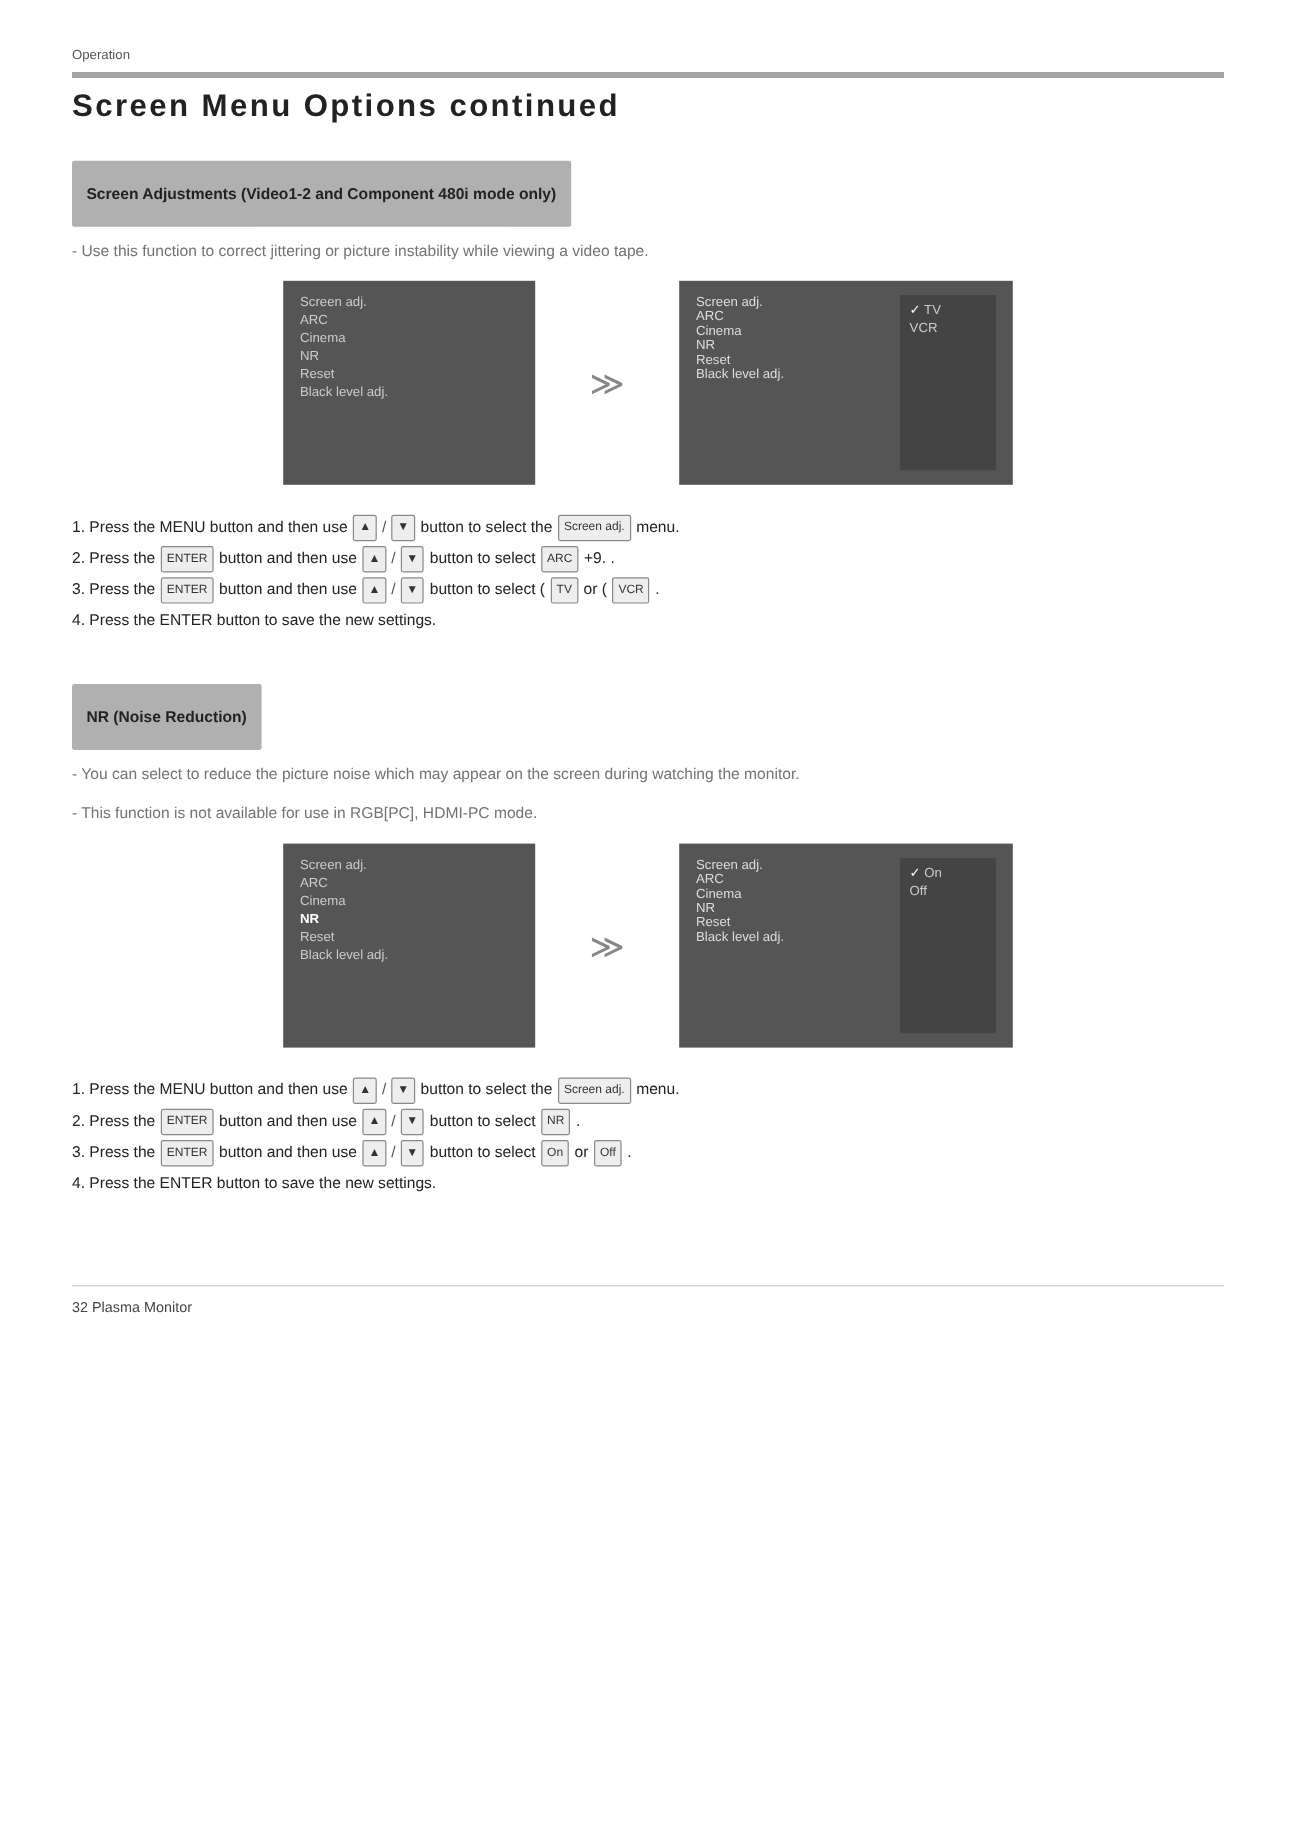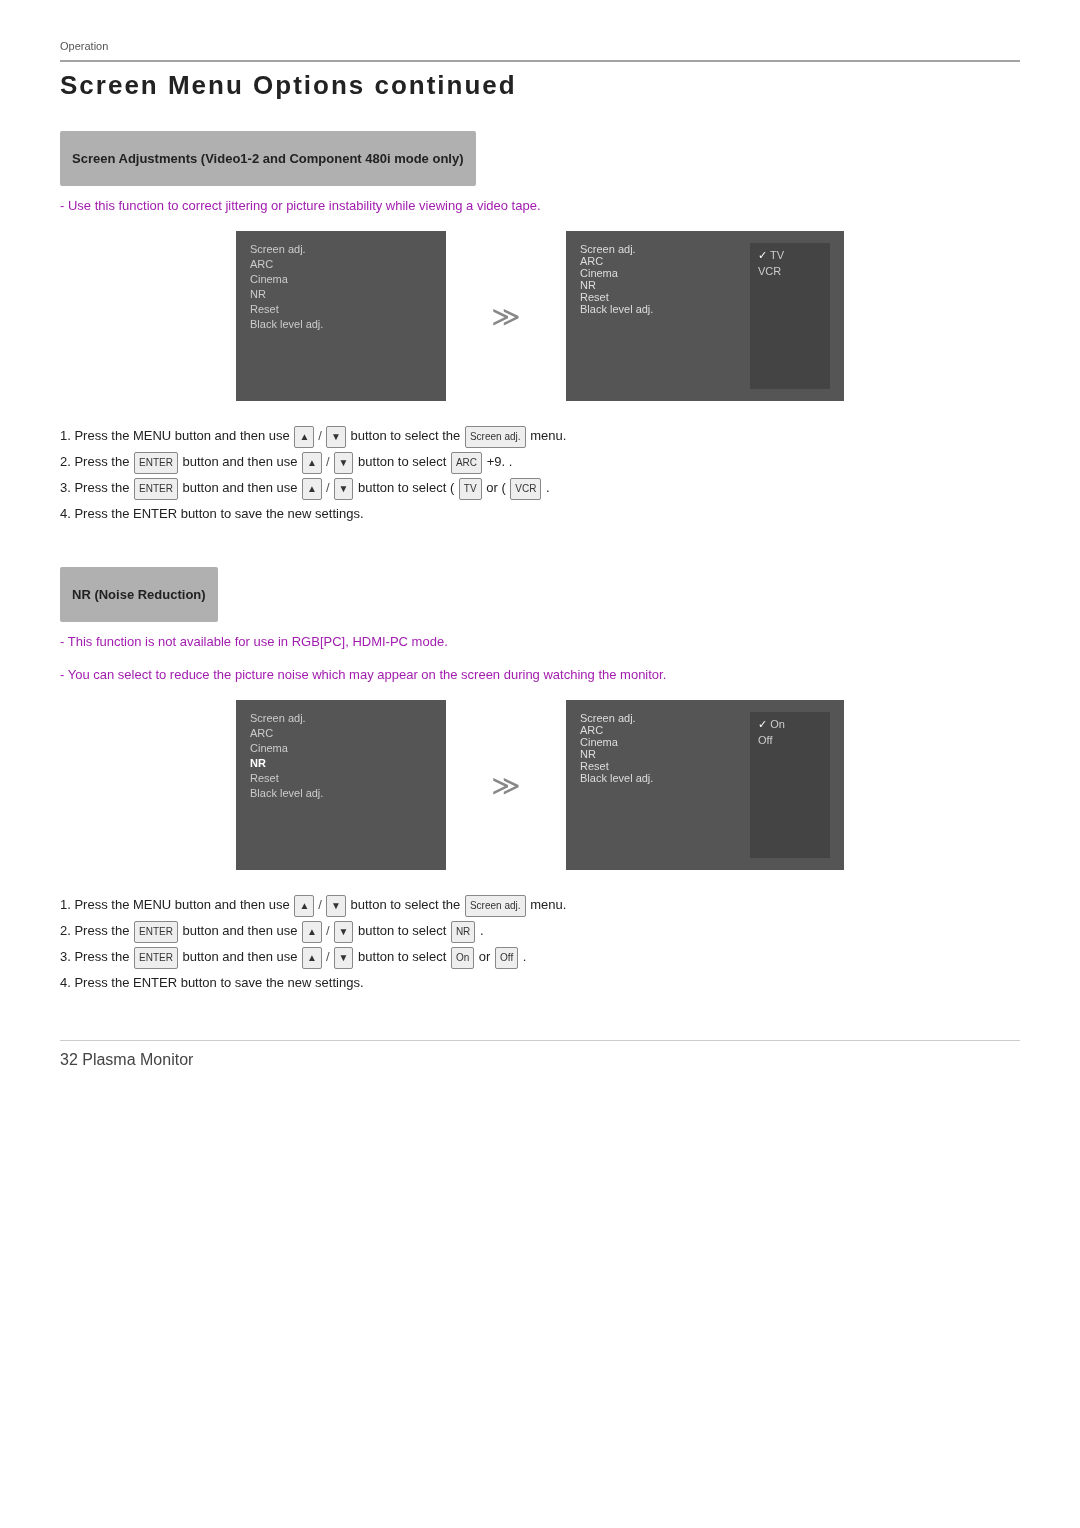--- a/index.html
+++ b/index.html
@@ -9,42 +9,42 @@
       font-size: 13px;
       color: #222;
       width: 1080px;
       min-height: 1528px;
       padding: 40px 60px;
     }
     .breadcrumb {
       font-size: 11px;
       color: #555;
       margin-bottom: 8px;
-      border-bottom: 2px solid #a3a3a3;
+      border-bottom: 5px solid #a3a3a3;
       padding-bottom: 8px;
     }
     .page-title {
       font-size: 26px;
       font-weight: bold;
       letter-spacing: 2px;
       margin-bottom: 30px;
     }
     .section-header {
       background: #b0b0b0;
       padding: 20px 12px;
       font-size: 13px;
       font-weight: bold;
       display: inline-block;
       margin-bottom: 12px;
       border-radius: 2px;
     }
     .section-desc {
       font-size: 13px;
       margin-bottom: 18px;
-      color: #a21caf;
+      color: #737373;
     }
     .screens-row {
       display: flex;
       align-items: center;
       justify-content: center;
       gap: 30px;
       margin-bottom: 22px;
     }
     .screen-box {
       background: #555;
@@ -117,22 +117,22 @@
       vertical-align: middle;
       margin: 0 1px;
     }
     .section-gap {
       margin-top: 40px;
       margin-bottom: 18px;
     }
     .footer {
       border-top: 1px solid #ccc;
       padding-top: 10px;
-      margin-top: 44px;
-      font-size: 16px;
+      margin-top: 72px;
+      font-size: 12px;
       color: #444;
     }
     .slash {
       margin: 0 3px;
       color: #555;
     }
   </style>
 </head>
 <body>
 
@@ -184,22 +184,22 @@
     </div>
     <div>
       3. Press the <span class="inline-btn">ENTER</span> button and then use <span class="inline-btn">▲</span><span class="slash">/</span><span class="inline-btn">▼</span> button to select ( <span class="inline-btn">TV</span> or ( <span class="inline-btn">VCR</span> .
     </div>
     <div>4. Press the ENTER button to save the new settings.</div>
   </div>
 </div>
 
 <div class="section-gap">
   <div class="section-header">NR (Noise Reduction)</div>
+  <p class="section-desc">- You can select  to reduce the picture noise which may appear on the screen during watching the monitor.</p>
   <p class="section-desc">- This function is not available for use in RGB[PC], HDMI-PC mode.</p>
-  <p class="section-desc">- You can select  to reduce the picture noise which may appear on the screen during watching the monitor.</p>
 
   
   <div class="screens-row" style="margin-top:18px;">
 
     <div class="screen-box">
       <div class="menu-item">Screen adj.</div>
       <div class="menu-item">ARC</div>
       <div class="menu-item">Cinema</div>
       <div class="menu-item highlighted">NR</div>
       <div class="menu-item">Reset</div>

